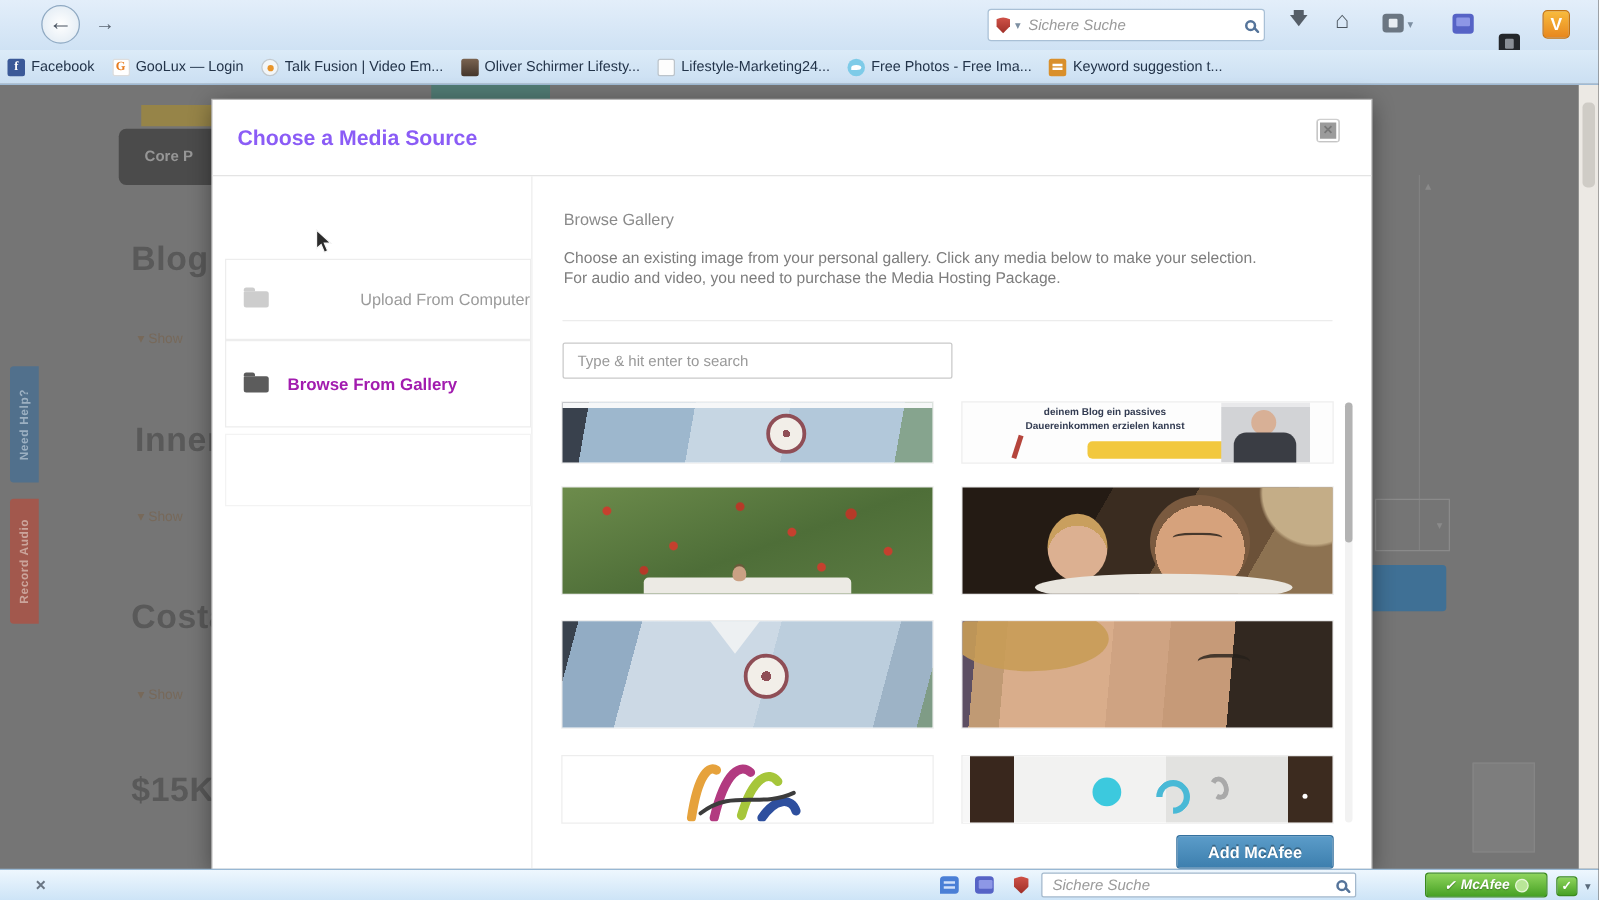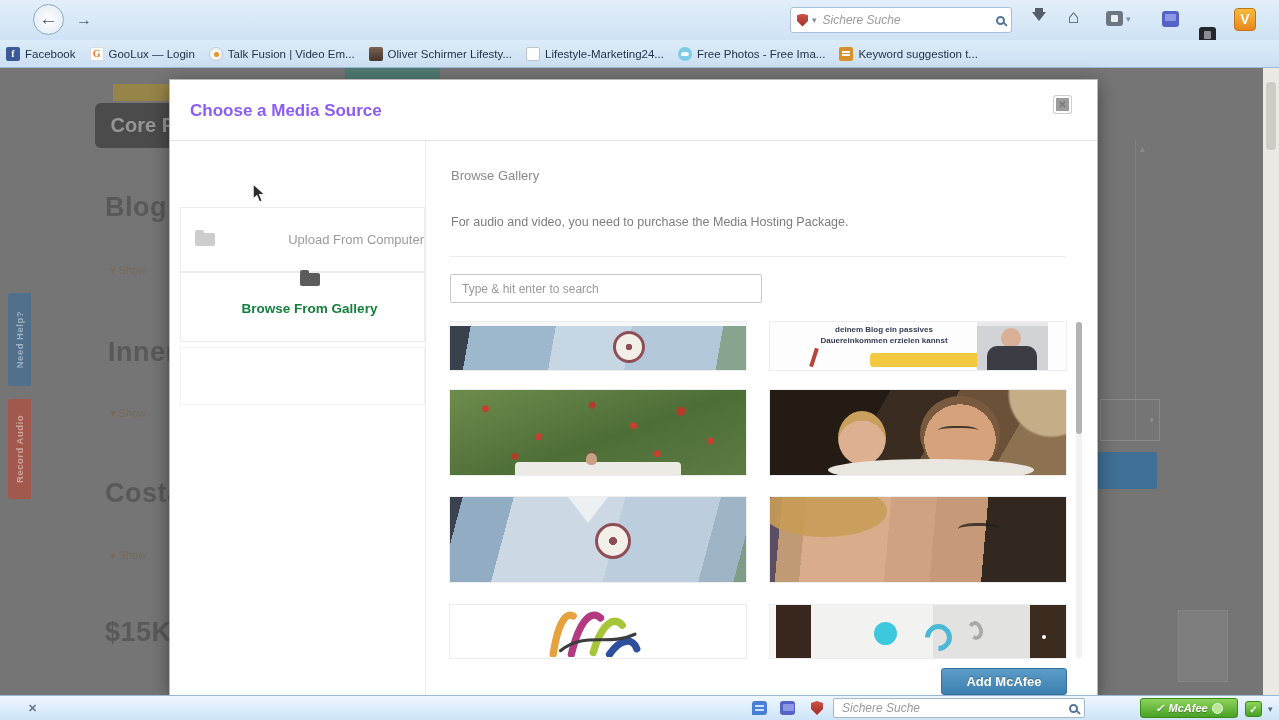--- a/index.html
+++ b/index.html
@@ -81,21 +81,21 @@
   .modal{position:absolute;left:170px;top:80px;width:927px;height:615px;background:#fff;z-index:30;
          box-shadow:0 0 0 1px #b9b9b9,0 4px 18px rgba(0,0,0,0.45);}
   .modal-title{position:absolute;left:20px;top:21px;font-size:17px;font-weight:bold;color:#8b5cf6;}
   .modal-close{position:absolute;left:884px;top:16px;width:17px;height:17px;background:#9b9b9b;
          border-radius:2px;color:#fff;font-size:10px;font-weight:bold;text-align:center;line-height:17px;
          box-shadow:inset 0 0 0 2px #fff,0 0 0 1px #cfcfcf;color:#777;}
   .modal-hline{position:absolute;left:0;top:60px;width:927px;border-top:1px solid #e4e4e4;}
   .modal-vline{position:absolute;left:255px;top:61px;bottom:0;border-left:1px solid #ededed;}
   .side-item{position:absolute;left:10px;width:245px;background:#fff;border:1px solid #ededed;
          display:flex;align-items:center;gap:15px;padding-left:14px;font-size:13px;color:#9b9b9b;}
-  .side-item.sel{font-weight:bold;color:#15803d;font-size:13.5px;flex-direction:column;}
+  .side-item.sel{font-weight:bold;color:#a21caf;font-size:13.5px;}
   .icon-link{width:22px;height:16px;position:relative;flex:none;}
   .icon-link::before,.icon-link::after{content:"";position:absolute;width:12px;height:7px;
          border:2px solid #bdbdbd;border-radius:4px;}
   .icon-link::before{left:0;top:1px;transform:rotate(-38deg);}
   .icon-link::after{left:7px;top:6px;transform:rotate(-38deg);}
   .icon-folder{width:20px;height:13px;background:#cdcdcd;border-radius:1px 2px 2px 2px;position:relative;flex:none;}
   .icon-folder::before{content:"";position:absolute;top:-3px;left:0;width:9px;height:3px;background:inherit;border-radius:2px 2px 0 0;}
   .icon-folder.dark{background:#5c5c5c;}
   .g-heading{position:absolute;left:281px;top:88px;font-size:13px;color:#8a8a8a;}
   .g-desc{position:absolute;left:281px;top:119px;width:612px;font-size:12.5px;color:#7d7d7d;line-height:15.5px;}
@@ -254,21 +254,21 @@
     </span>
     <span class="bm">
       <span class="fav fav-kw"></span>
       <span>Keyword suggestion t...</span>
     </span>
   </div>
 
   <div class="bg-layer">
     <div class="bg-abs" style="left:113px;top:16px;width:57px;height:17px;background:#968448;"></div>
     <div class="bg-abs" style="left:345px;top:0;width:95px;height:20px;background:#507a73;"></div>
-    <div class="bg-abs" style="left:95px;top:35px;width:80px;height:45px;background:#4b4b4b;border-radius:6px;color:#969696;font-weight:bold;font-size:20px;text-align:right;line-height:45px;">Core P</div>
+    <div class="bg-abs" style="left:95px;top:35px;width:80px;height:45px;background:#4b4b4b;border-radius:6px;color:#969696;font-weight:bold;font-size:12px;text-align:center;line-height:45px;">Core P</div>
     <div class="bg-abs bg-heading" style="left:105px;top:124px;">Blog B</div>
     <div class="bg-abs bg-show" style="left:110px;top:196px;">▾ Show</div>
     <div class="bg-abs bg-heading" style="left:108px;top:269px;">Inner</div>
     <div class="bg-abs bg-show" style="left:110px;top:339px;">▾ Show</div>
     <div class="bg-abs bg-heading" style="left:105px;top:410px;">Costa</div>
     <div class="bg-abs bg-show" style="left:110px;top:481px;">▾ Show</div>
     <div class="bg-abs bg-heading" style="left:105px;top:549px;">$15K</div>
     <div class="side-tab tab-blue" style="left:8px;top:225px;height:93px;">
         <span>Need Help?</span>
       </div>
@@ -297,21 +297,21 @@
       <span>Upload From Computer</span>
     </div>
     <div class="side-item sel" style="top:192px;height:70px;">
       <span class="icon-folder dark"></span>
       <span>Browse From Gallery</span>
     </div>
     <div class="side-item" style="top:267px;height:58px;border-color:#f3f3f3;"></div>
 
     <div class="g-heading">Browse Gallery</div>
     <div class="g-desc">
-      <br>
+      <span>Choose an existing image from your personal gallery. Click any media below to make your selection.</span><br>
       <span>For audio and video, you need to purchase the Media Hosting Package.</span>
     </div>
     <div class="g-hline"></div>
     <div class="g-search">
       <input placeholder="Type &amp; hit enter to search" style="">
     </div>
 
     <div class="thumb t1" style="left:280px;top:242px;width:296px;height:48px;"></div>
     <div class="thumb t2" style="left:600px;top:242px;width:296px;height:48px;">
       <div class="t2-text">

